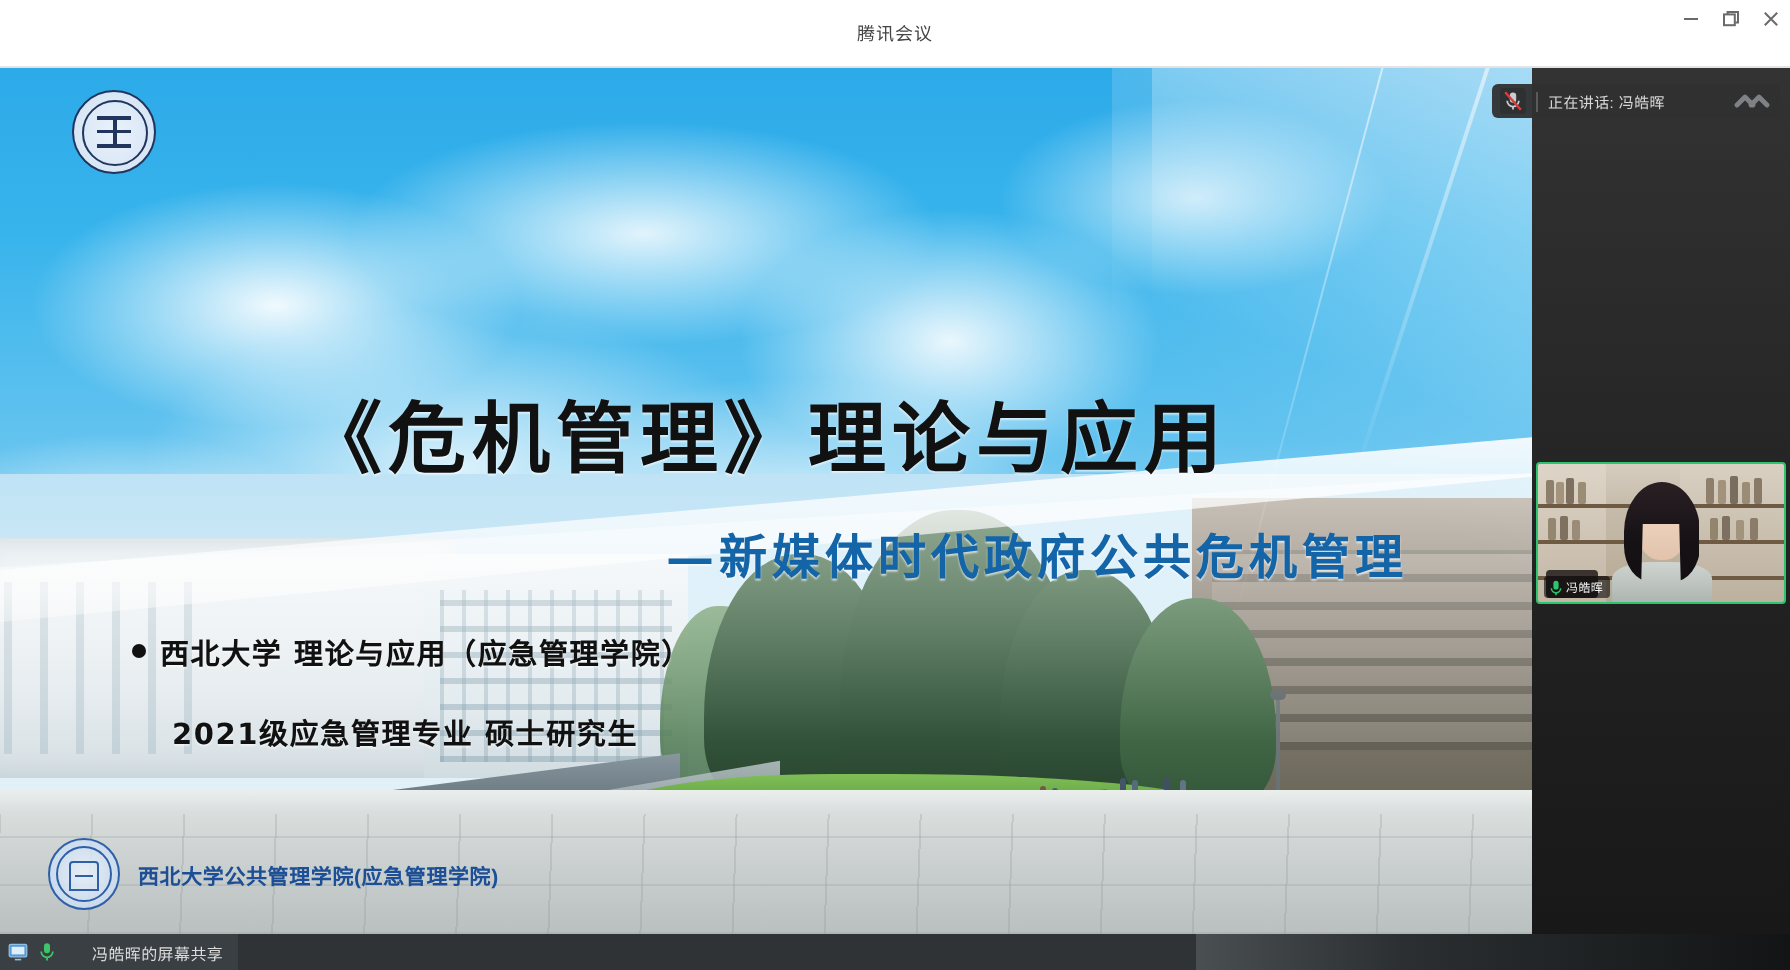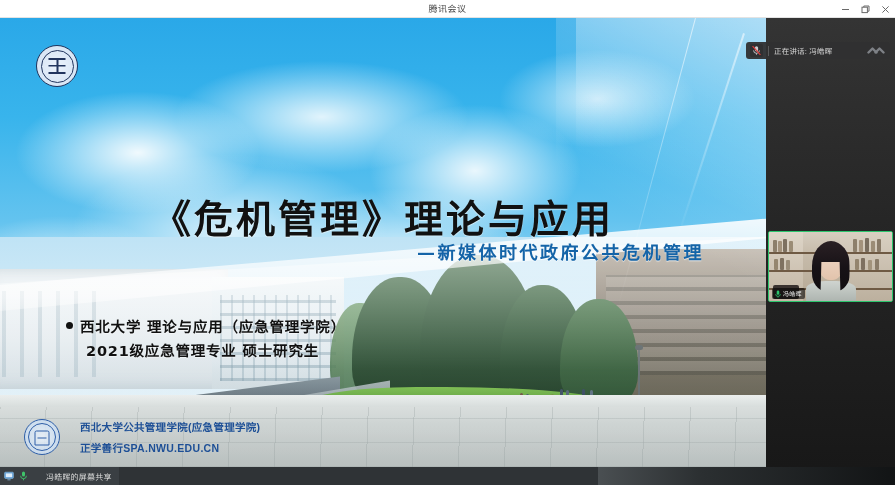--- a/index.html
+++ b/index.html
@@ -15,21 +15,21 @@
   .app-window {
     position: relative;
     width: 895px; height: 485px;
     background: #1c1c1c;
     overflow: hidden;
   }
 
   
   .titlebar {
     position: absolute; top: 0; left: 0;
-    width: 895px; height: 18px;
+    width: 895px; height: 34px;
     background: #ffffff;
     display: flex; align-items: center; justify-content: center;
     border-bottom: 1px solid #e3e3e3;
     z-index: 40;
   }
   .titlebar-title {
     font-size: 9px; color: #444; letter-spacing: .5px;
     line-height: 18px;
   }
   .win-controls {
@@ -293,23 +293,23 @@
 
   .slide-title {
     position: absolute; left: 0; right: 0; top: 170px;
     text-align: center;
     font-family: "DejaVu Serif", "Liberation Serif", serif;
     font-size: 39px; font-weight: 700; color: #111;
     letter-spacing: 3px; z-index: 6;
     text-shadow: 0 1px 1px rgba(255,255,255,.6);
   }
   .slide-subtitle {
-    position: absolute; right: 62px; top: 220px;
+    position: absolute; right: 62px; top: 241px;
     font-family: "DejaVu Serif", "Liberation Serif", serif;
-    font-size: 18px; font-weight: 700; color: #1464a8;
+    font-size: 24px; font-weight: 700; color: #1464a8;
     letter-spacing: 2.5px; z-index: 6;
     text-shadow: 0 1px 1px rgba(255,255,255,.65);
   }
 
   .presenter-block {
     position: absolute; left: 66px; top: 283px; z-index: 6;
   }
   .presenter-name {
     font-family: "DejaVu Serif", "Liberation Serif", serif;
     font-size: 21px; font-weight: 700; color: #111;
@@ -321,26 +321,26 @@
     margin-top: 14px;
     font-size: 14.5px; font-weight: 700; color: #111;
     letter-spacing: .8px;
     font-family: "DejaVu Sans", "Liberation Sans", sans-serif;
     text-shadow: 0 1px 1px rgba(255,255,255,.55);
   }
   .bullet-dot {
     width: 7px; height: 7px; border-radius: 50%;
     background: #111; flex: 0 0 auto;
   }
-  .presenter-line.indent { margin-top: 3px; padding-left: 20px; }
+  .presenter-line.indent { margin-top: 19px; padding-left: 20px; }
 
   
   .slide-footer {
     position: absolute; left: 24px; bottom: 12px;
-    display: flex; align-items: center; gap: 20px; z-index: 6;
+    display: flex; align-items: center; gap: 9px; z-index: 6;
   }
   .spa-seal {
     width: 36px; height: 36px; border-radius: 50%;
     border: 1.3px solid #2f5fa8;
     background: radial-gradient(circle, rgba(235,243,252,.85), rgba(190,214,240,.8));
     position: relative; flex: 0 0 auto;
   }
   .spa-seal::before {
     content: ''; position: absolute; inset: 3px;
     border: 1px solid #2f5fa8; border-radius: 50%;
@@ -599,21 +599,20 @@
           </div>
           <div class="presenter-line indent">
             <span>2021级应急管理专业  硕士研究生</span>
           </div>
         </div>
 
         <div class="slide-footer">
           <div class="spa-seal"></div>
           <div class="spa-text">
             <div class="spa-line1">西北大学公共管理学院(应急管理学院)</div>
-            <div class="spa-line2">正学善行SPA.NWU.EDU.CN</div>
           </div>
         </div>
 
       </div>
     </div>
 
     <div class="sidebar">
       <div class="sidebar-fill"></div>
 
       <div class="video-tile">

